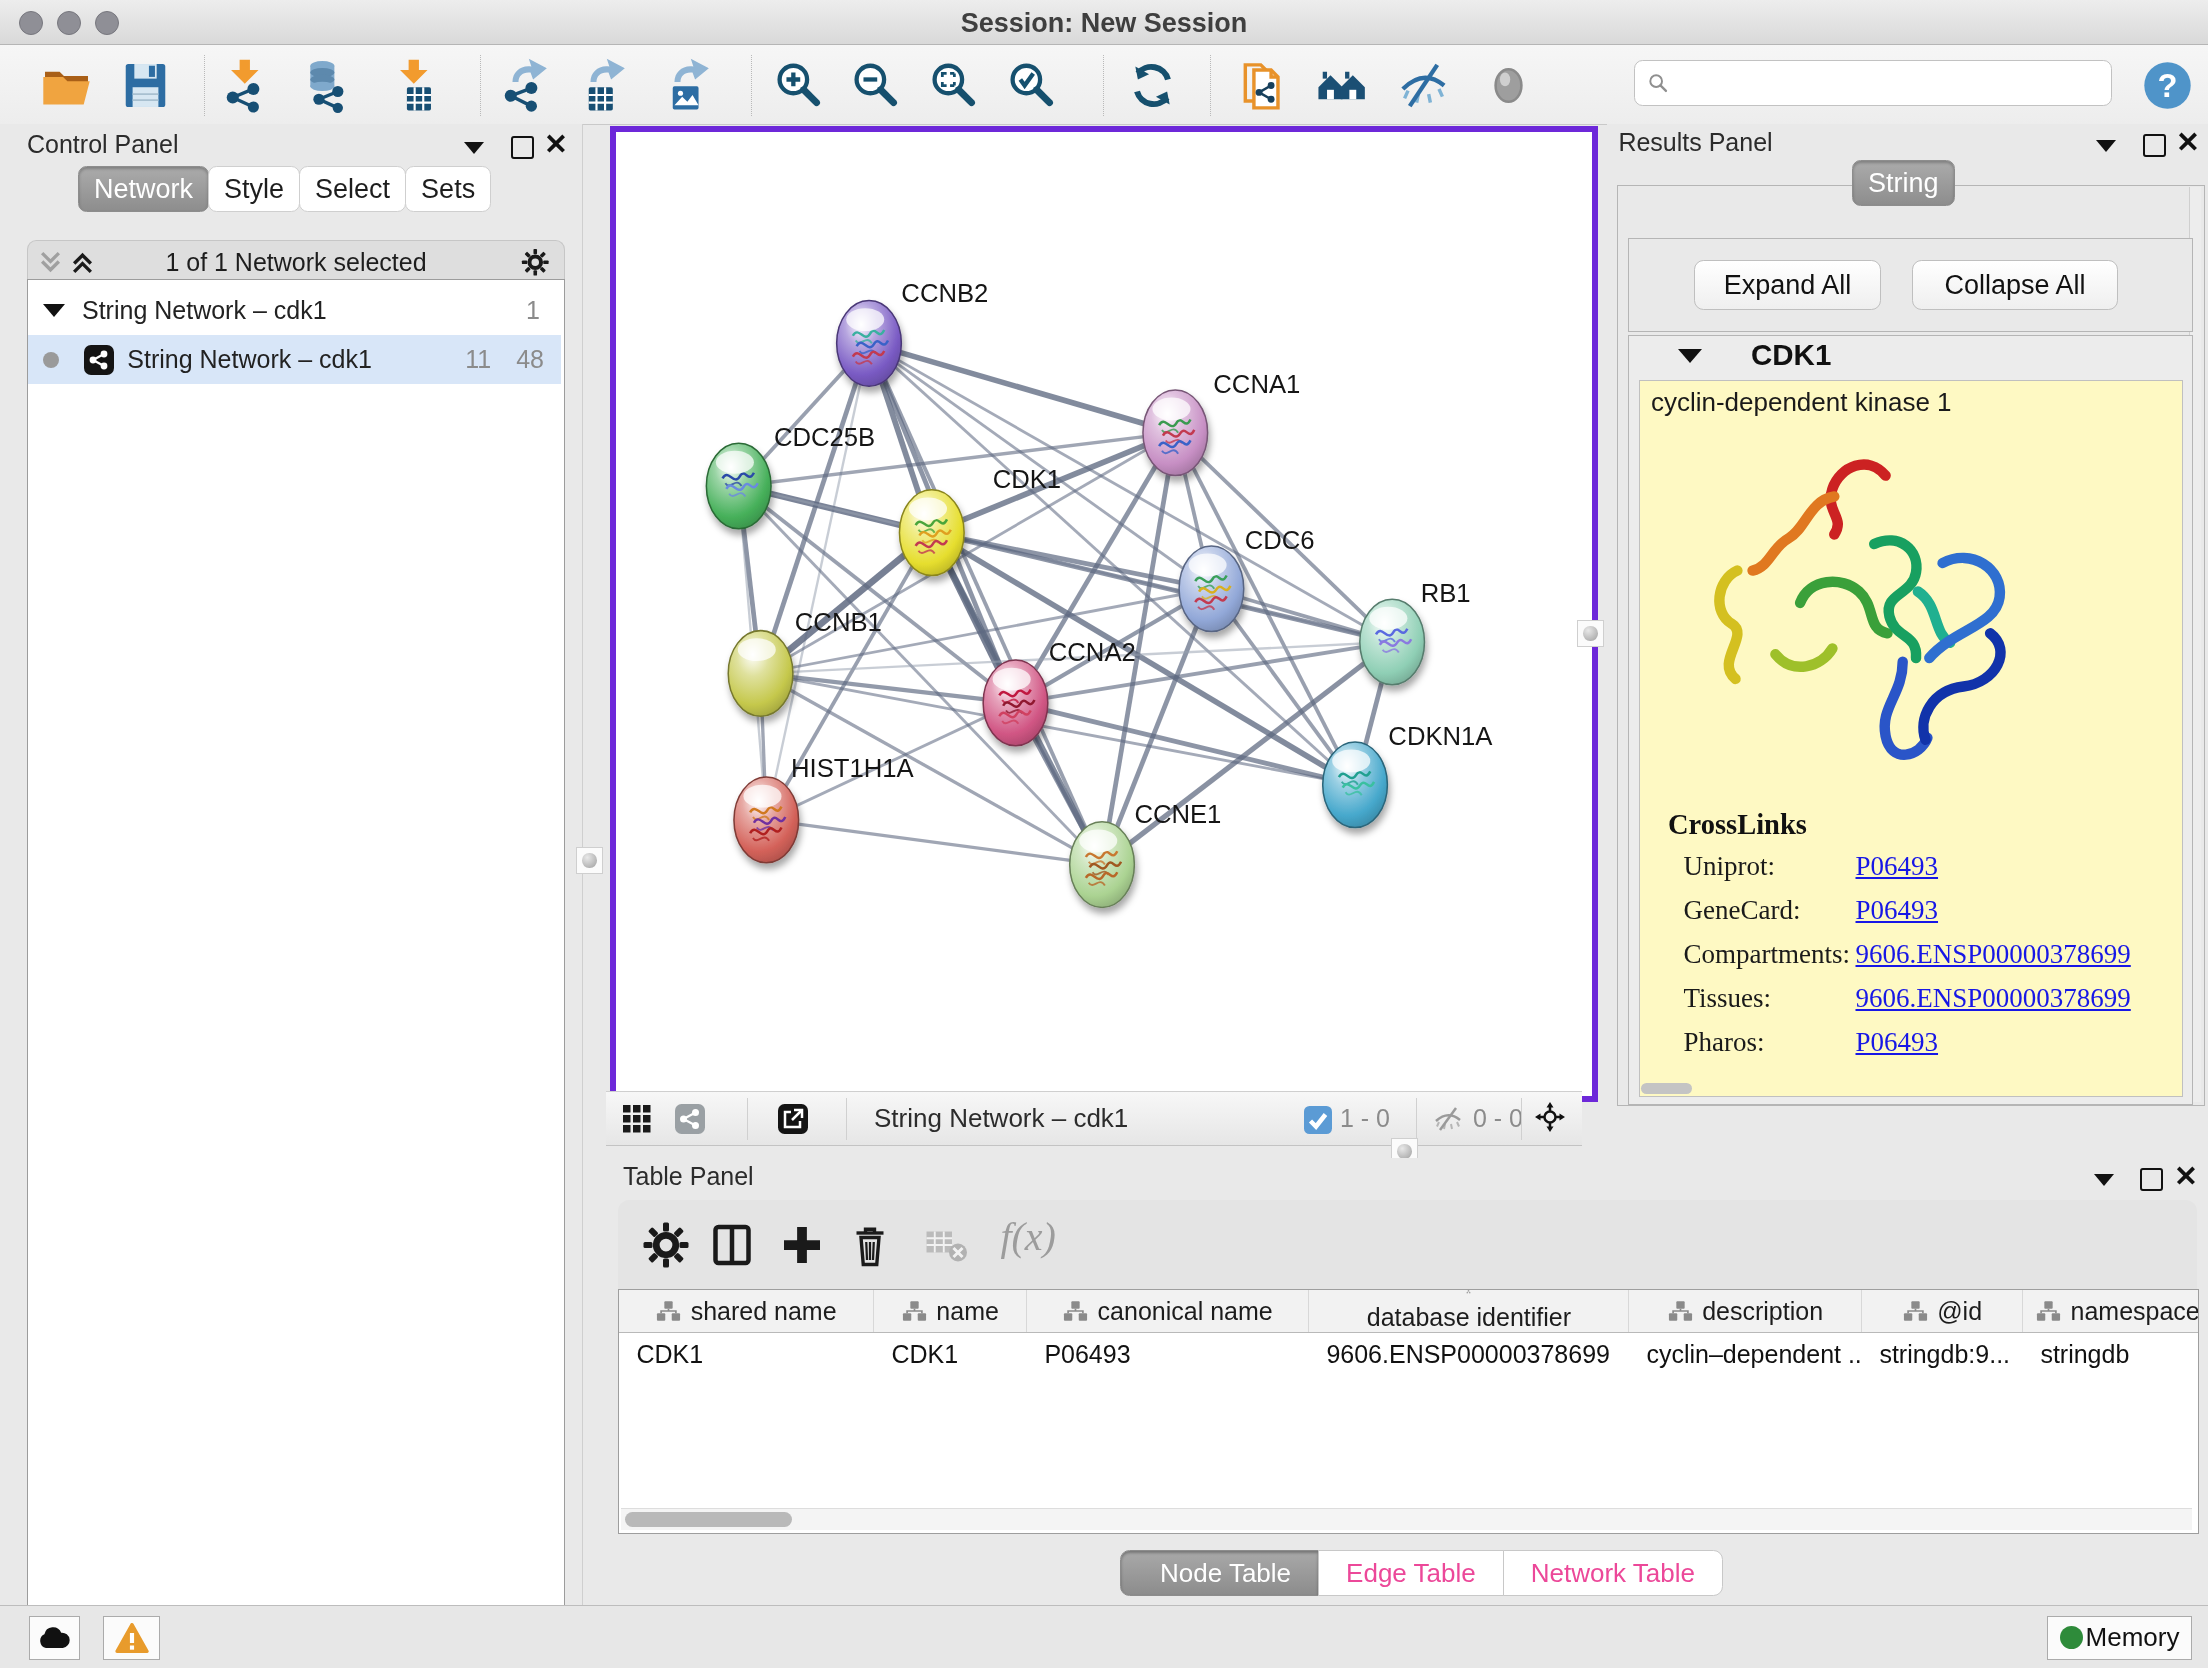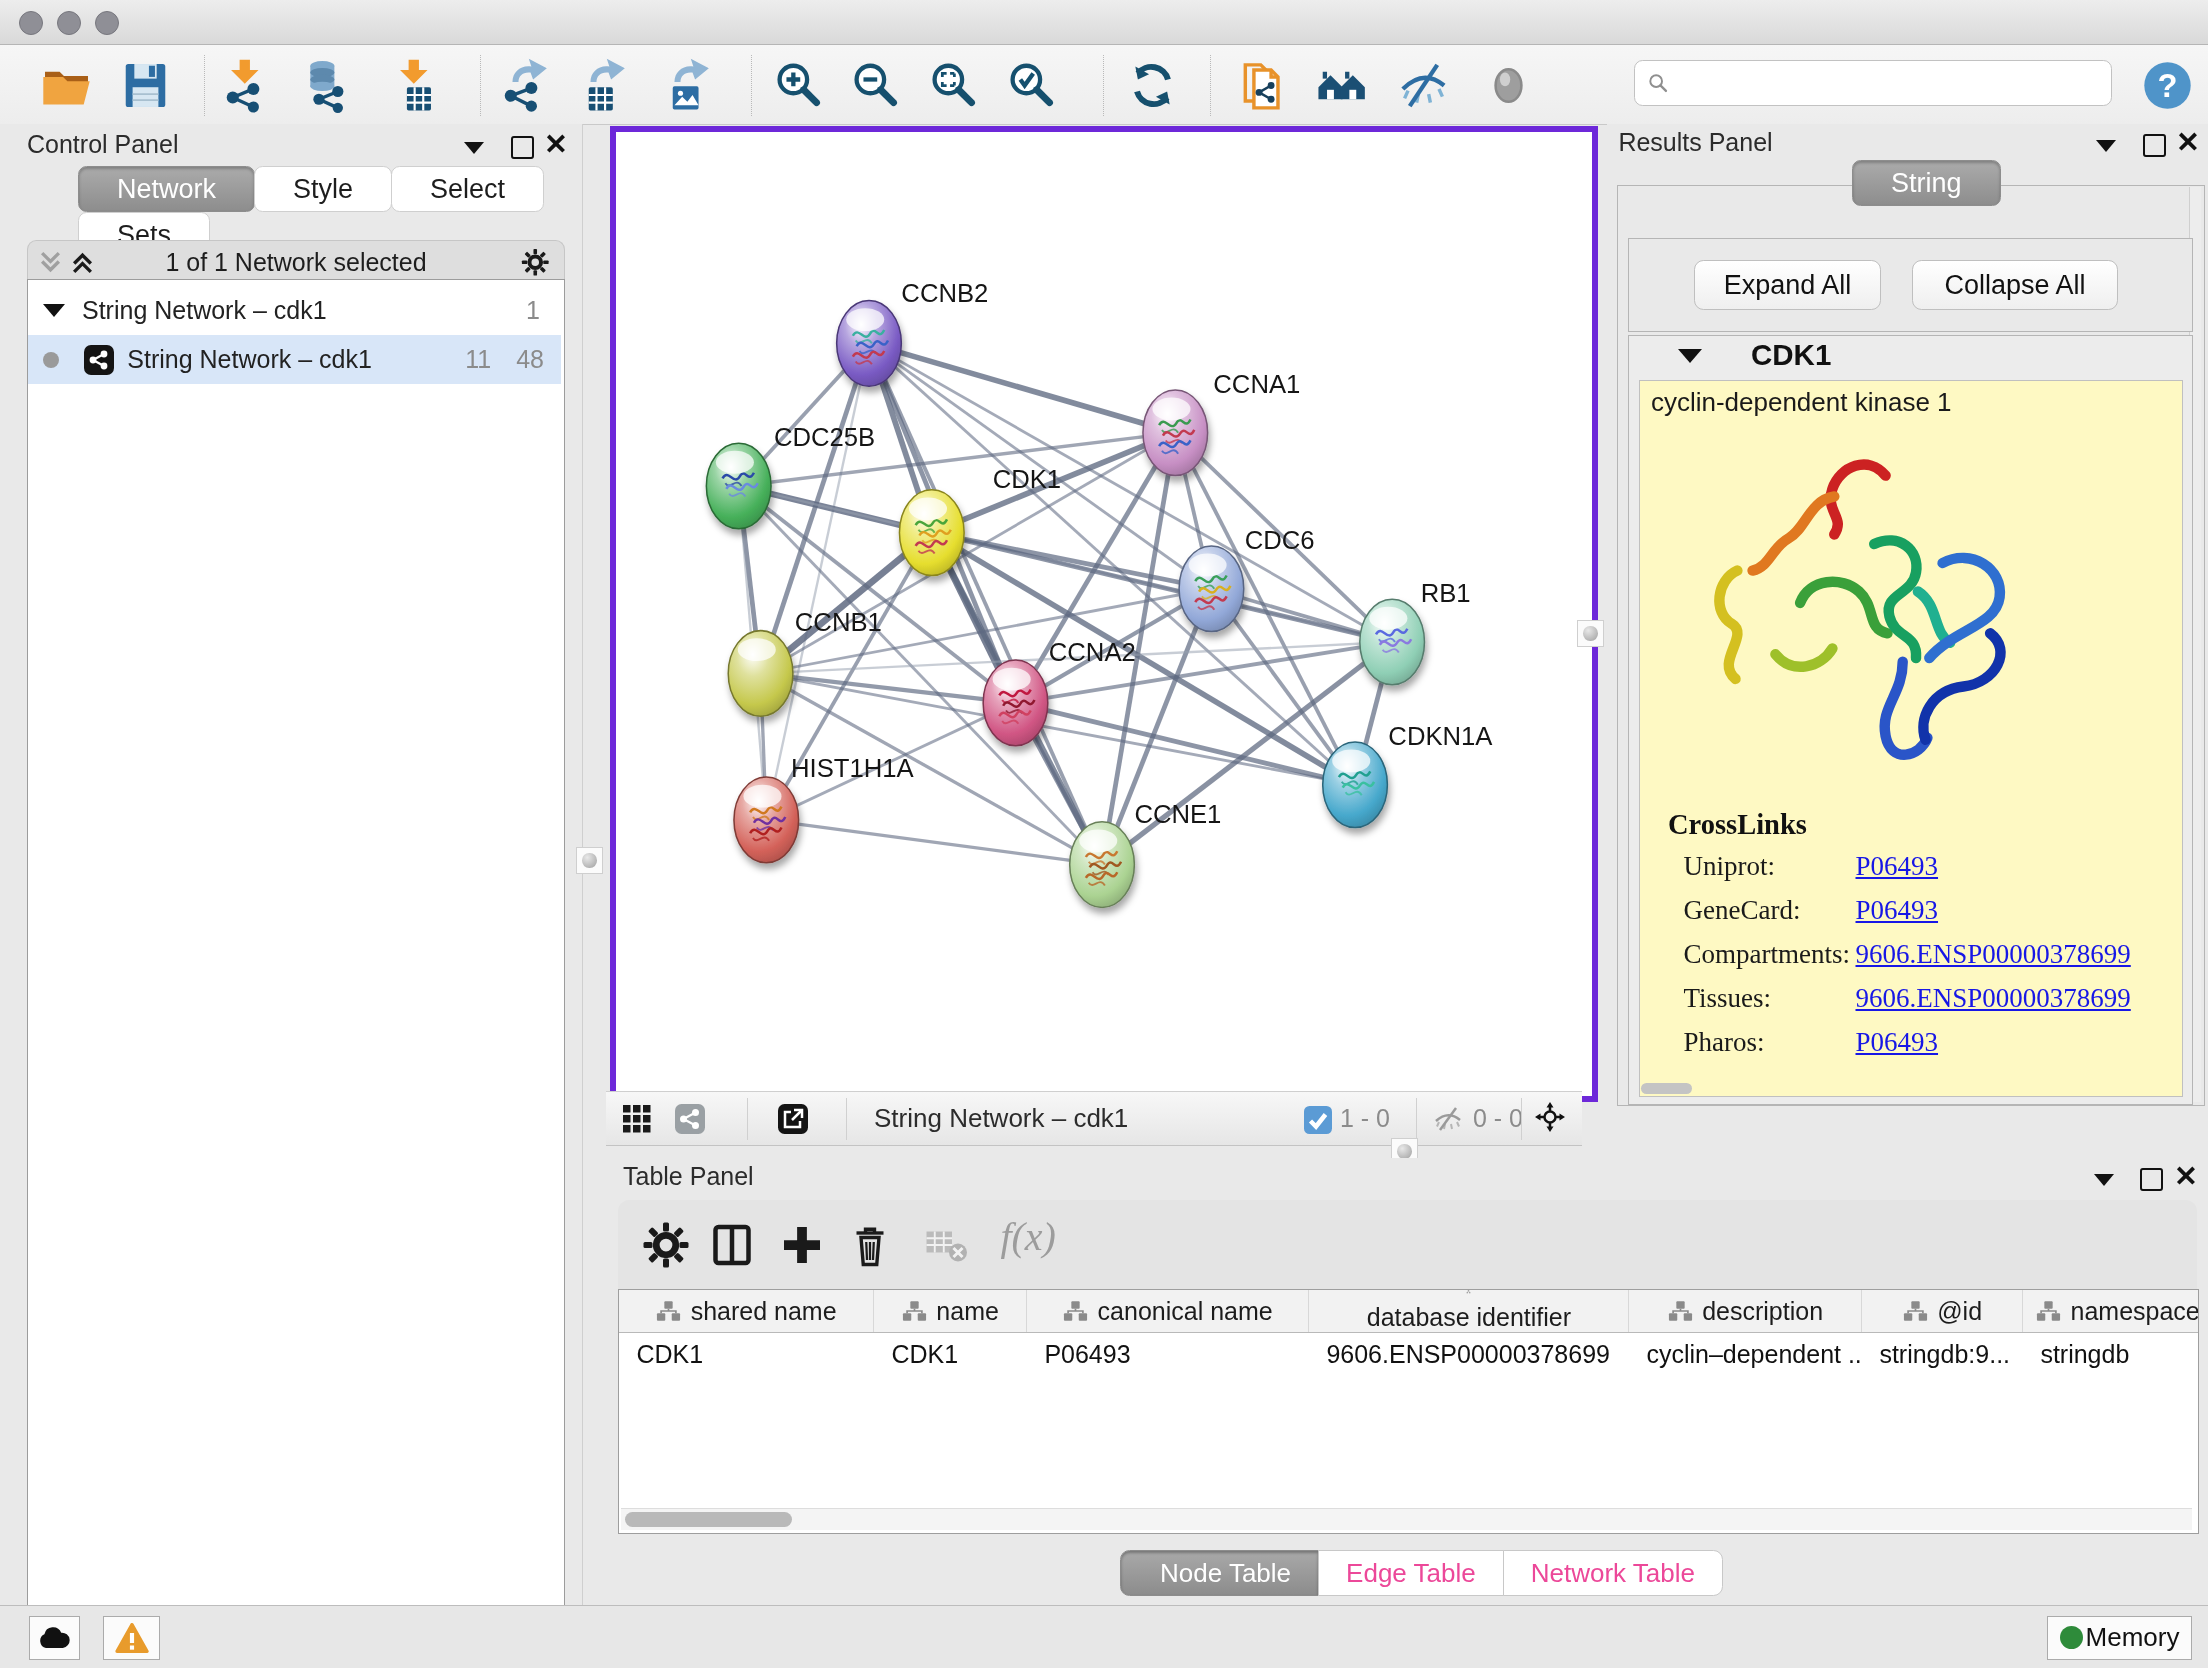--- a/index.html
+++ b/index.html
@@ -19,21 +19,21 @@
   .tsep{position:absolute;top:9.5px;width:0;height:61px;border-left:1.9px dotted #b9b9b9}
   .searchwrap{left:1634px;top:15px;width:476px;height:44px;background:#fff;border:1px solid #c2c2c2;border-radius:8.6px}
   .searchwrap svg{position:absolute;left:11.4px;top:9.5px;width:25px;height:25px}
   .searchwrap input{position:absolute;left:44px;top:2.9px;width:418px;height:34px;border:none;outline:none;font-size:25px;background:transparent}
   
   .ptitle{font-size:25px;color:#2b2b2b}
   .pico{position:absolute;top:0;width:32px;height:32px;display:flex;align-items:center;justify-content:center}
   .tri{width:0;height:0;border-left:10.5px solid transparent;border-right:10.5px solid transparent;border-top:12.4px solid #111}
   .sq{width:19px;height:19px;border:2.9px solid #111;border-radius:2.9px}
   .xx{font-size:28.5px;font-weight:700;color:#111;line-height:28.5px}
-  .tab{display:inline-block;height:44px;line-height:44px;padding:0 38px;font-size:27px;background:#fff;
+  .tab{display:inline-block;height:44px;line-height:44px;padding:0 15px;font-size:27px;background:#fff;
        border:1px solid #cfcfcf;border-radius:8.6px;margin-right:-1px;color:#1d1d1d;text-align:center}
   .tab.sel{background:linear-gradient(#ababab,#8d8d8d);color:#fff;border-color:#8d8d8d;
        box-shadow:inset 0 1.9px 2.9px rgba(0,0,0,.25)}
   
   .cpanel{left:0;top:124px;width:582px;height:1482px;background:#e9e9e9;border-right:1px solid #cfcfcf}
   .subhead{left:27px;top:116px;width:536px;height:40px;background:#dedede;border:1px solid #c6c6c6;
            border-radius:9.5px 9.5px 0 0;border-bottom:none}
   .treebox{left:27px;top:155px;width:536px;height:1332px;background:#fff;border:1.9px solid #9c9c9c}
   .trow{position:absolute;left:0;width:533px;height:49px;font-size:25px;display:flex;align-items:center}
   .trow .cnt{color:#8b8b8b}
@@ -85,20 +85,21 @@
           background:radial-gradient(circle at 35% 30%,#e8e8e8,#9e9e9e)}
   .vsb{position:absolute;background:#ededed;border-left:1px solid #cfcfcf}
 </style>
 </head>
 <body>
 
 <div class="abs titlebar">
   <div class="abs tl" style="left:19px"></div>
   <div class="abs tl" style="left:57px"></div>
   <div class="abs tl" style="left:95px"></div>
+  <div class="abs wtitle">Session: New Session</div>
 </div>
 
 <div class="abs toolbar">
   <div id="toolbarIcons">
       <span class="tbtn" style="left:37px">
         <svg viewBox="0 0 64 64">
           <path d="M7 16h17l5 5h28v8H7z" fill="#a95f17"></path>
           <path d="M5 22h23l5 5h26l-7 27H5z" fill="#f0a440"></path>
         </svg>
       </span>

